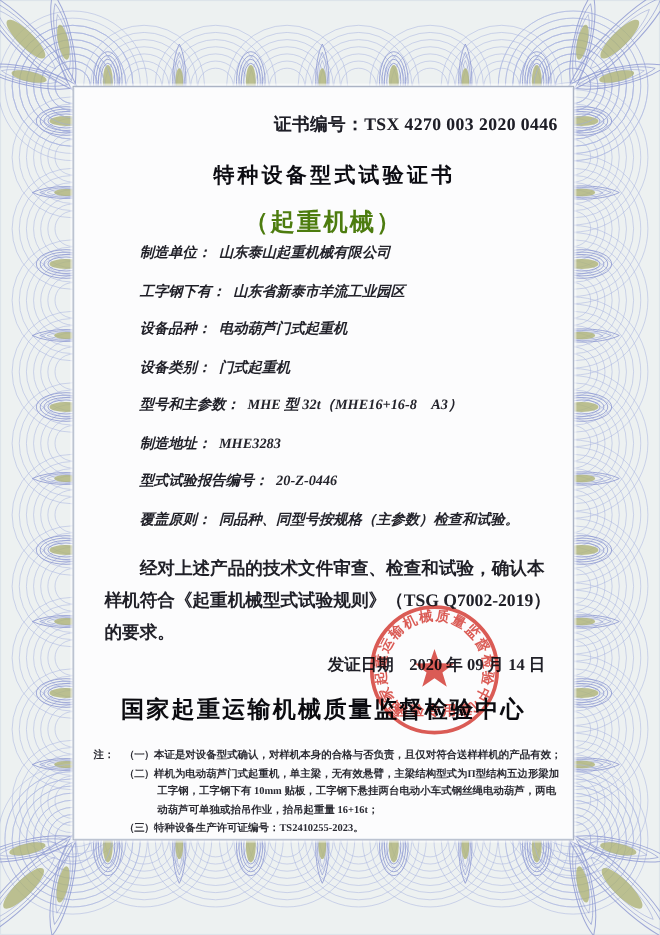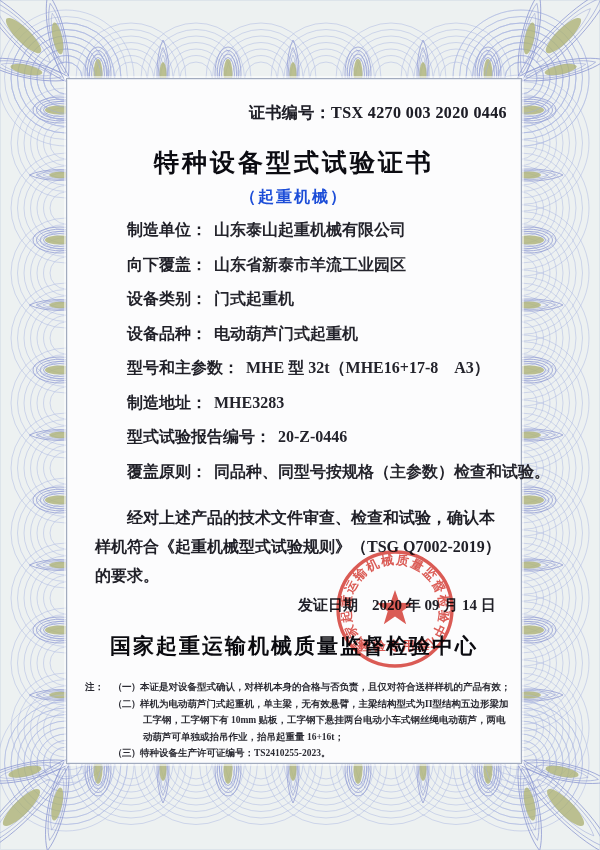--- a/index.html
+++ b/index.html
@@ -16,31 +16,31 @@
     background:#fcfcfd;
     border:1px solid #a2abbe;
     box-shadow:inset 0 0 0 1px #e7ebf2, 0 0 0 2px rgba(255,255,255,.55);
   }
   .cert-no{
     position:absolute; top:24px; right:14px;
     font-size:16px; letter-spacing:.4px; color:#1e1e26; font-weight:600;
     text-shadow:0 0 .5px rgba(30,30,50,.35);
   }
   .cert-title{
-    position:absolute; top:67px; left:0; width:100%; margin:0;
+    position:absolute; top:67px; left:10px; width:100%; margin:0;
     text-align:center; font-family:"Liberation Sans","DejaVu Sans",sans-serif;
-    font-size:25px; font-weight:700; letter-spacing:3px; color:#0c0c12;
+    font-size:19px; font-weight:700; letter-spacing:3px; color:#0c0c12;
   }
   .cert-subtitle{
     position:absolute; top:108px; left:0; width:100%; margin:0;
     text-align:center; font-family:Liberation Serif, serif;
-    font-size:16px; font-weight:700; letter-spacing:2px; color:#1d4ed8;
+    font-size:22px; font-weight:700; letter-spacing:2px; color:#4d7c0f;
   }
   .fields{position:absolute; top:142px; left:60px; right:18px;}
-  .field{margin:0 0 16.5px 0; font-size:16px; line-height:18px; white-space:nowrap;}
+  .field{margin:0 0 16.5px 0; font-size:13px; line-height:18px; white-space:nowrap;font-style:italic;}
   .field .lab{font-weight:700; color:#1f1f27;}
   .field .val{margin-left:7px; font-weight:600; color:#24242c;}
   .statement{
     position:absolute; top:424px; left:28px; width:410px; margin:0;
     font-size:16px; line-height:29px; text-indent:2em; font-weight:600; color:#202028;
   }
   .date-line{
     position:absolute; top:515px; left:231px;
     font-size:15px; line-height:22px; font-weight:600; color:#202028; white-space:nowrap;
   }
@@ -793,33 +793,33 @@
     <h1 class="cert-title">特种设备型式试验证书</h1>
     <h2 class="cert-subtitle">（起重机械）</h2>
 
     <div class="fields">
 
         <p class="field">
           <span class="lab">制造单位：</span><span class="val">山东泰山起重机械有限公司</span>
         </p>
 
         <p class="field">
-          <span class="lab">向下覆盖：</span><span class="val">山东省新泰市羊流工业园区</span>
+          <span class="lab">工字钢下有：</span><span class="val">山东省新泰市羊流工业园区</span>
+        </p>
+
+        <p class="field">
+          <span class="lab">设备品种：</span><span class="val">电动葫芦门式起重机</span>
         </p>
 
         <p class="field">
           <span class="lab">设备类别：</span><span class="val">门式起重机</span>
         </p>
 
         <p class="field">
-          <span class="lab">设备品种：</span><span class="val">电动葫芦门式起重机</span>
-        </p>
-
-        <p class="field">
-          <span class="lab">型号和主参数：</span><span class="val">MHE 型 32t（MHE16+17-8　A3）</span>
+          <span class="lab">型号和主参数：</span><span class="val">MHE 型 32t（MHE16+16-8　A3）</span>
         </p>
 
         <p class="field">
           <span class="lab">制造地址：</span><span class="val">MHE3283</span>
         </p>
 
         <p class="field">
           <span class="lab">型式试验报告编号：</span><span class="val">20-Z-0446</span>
         </p>
 

